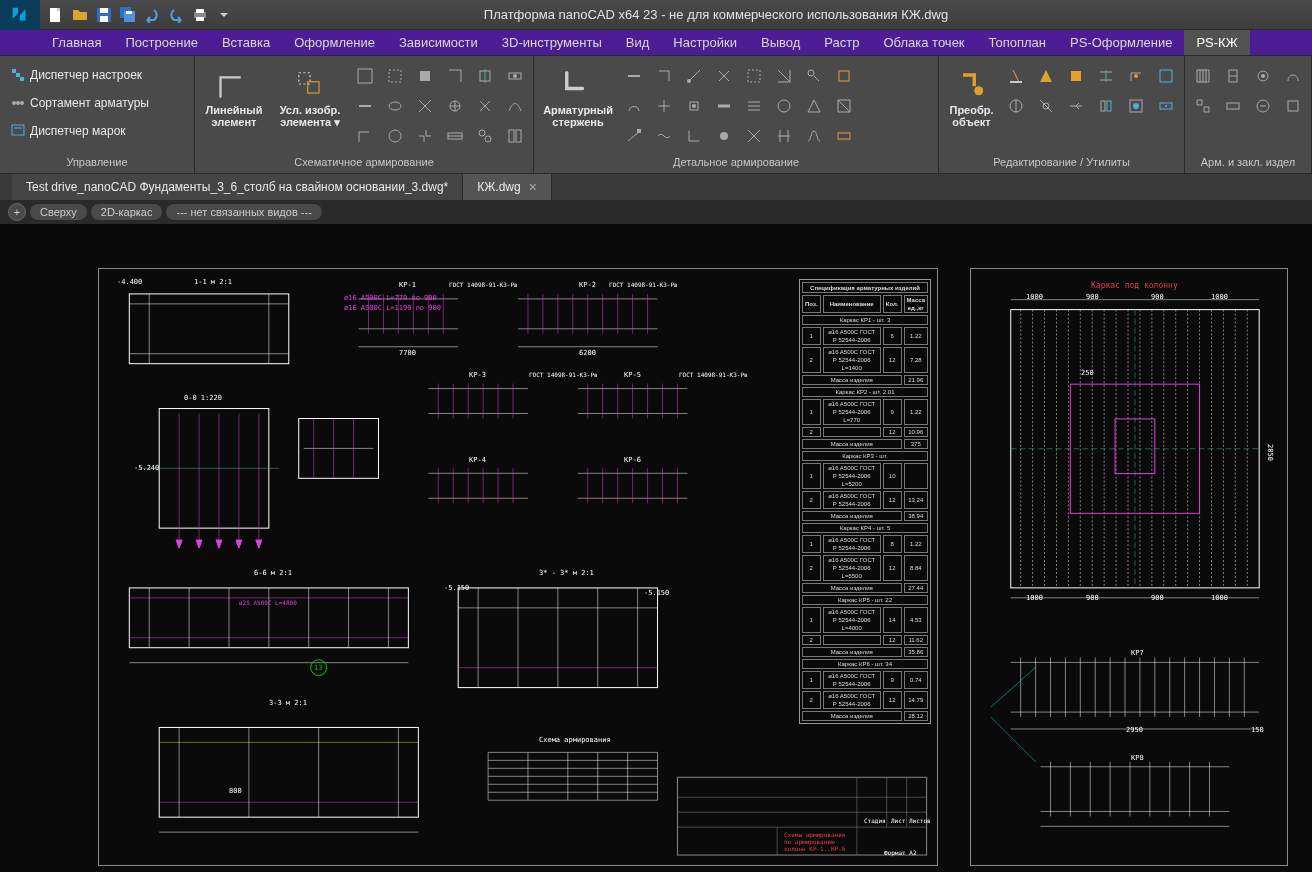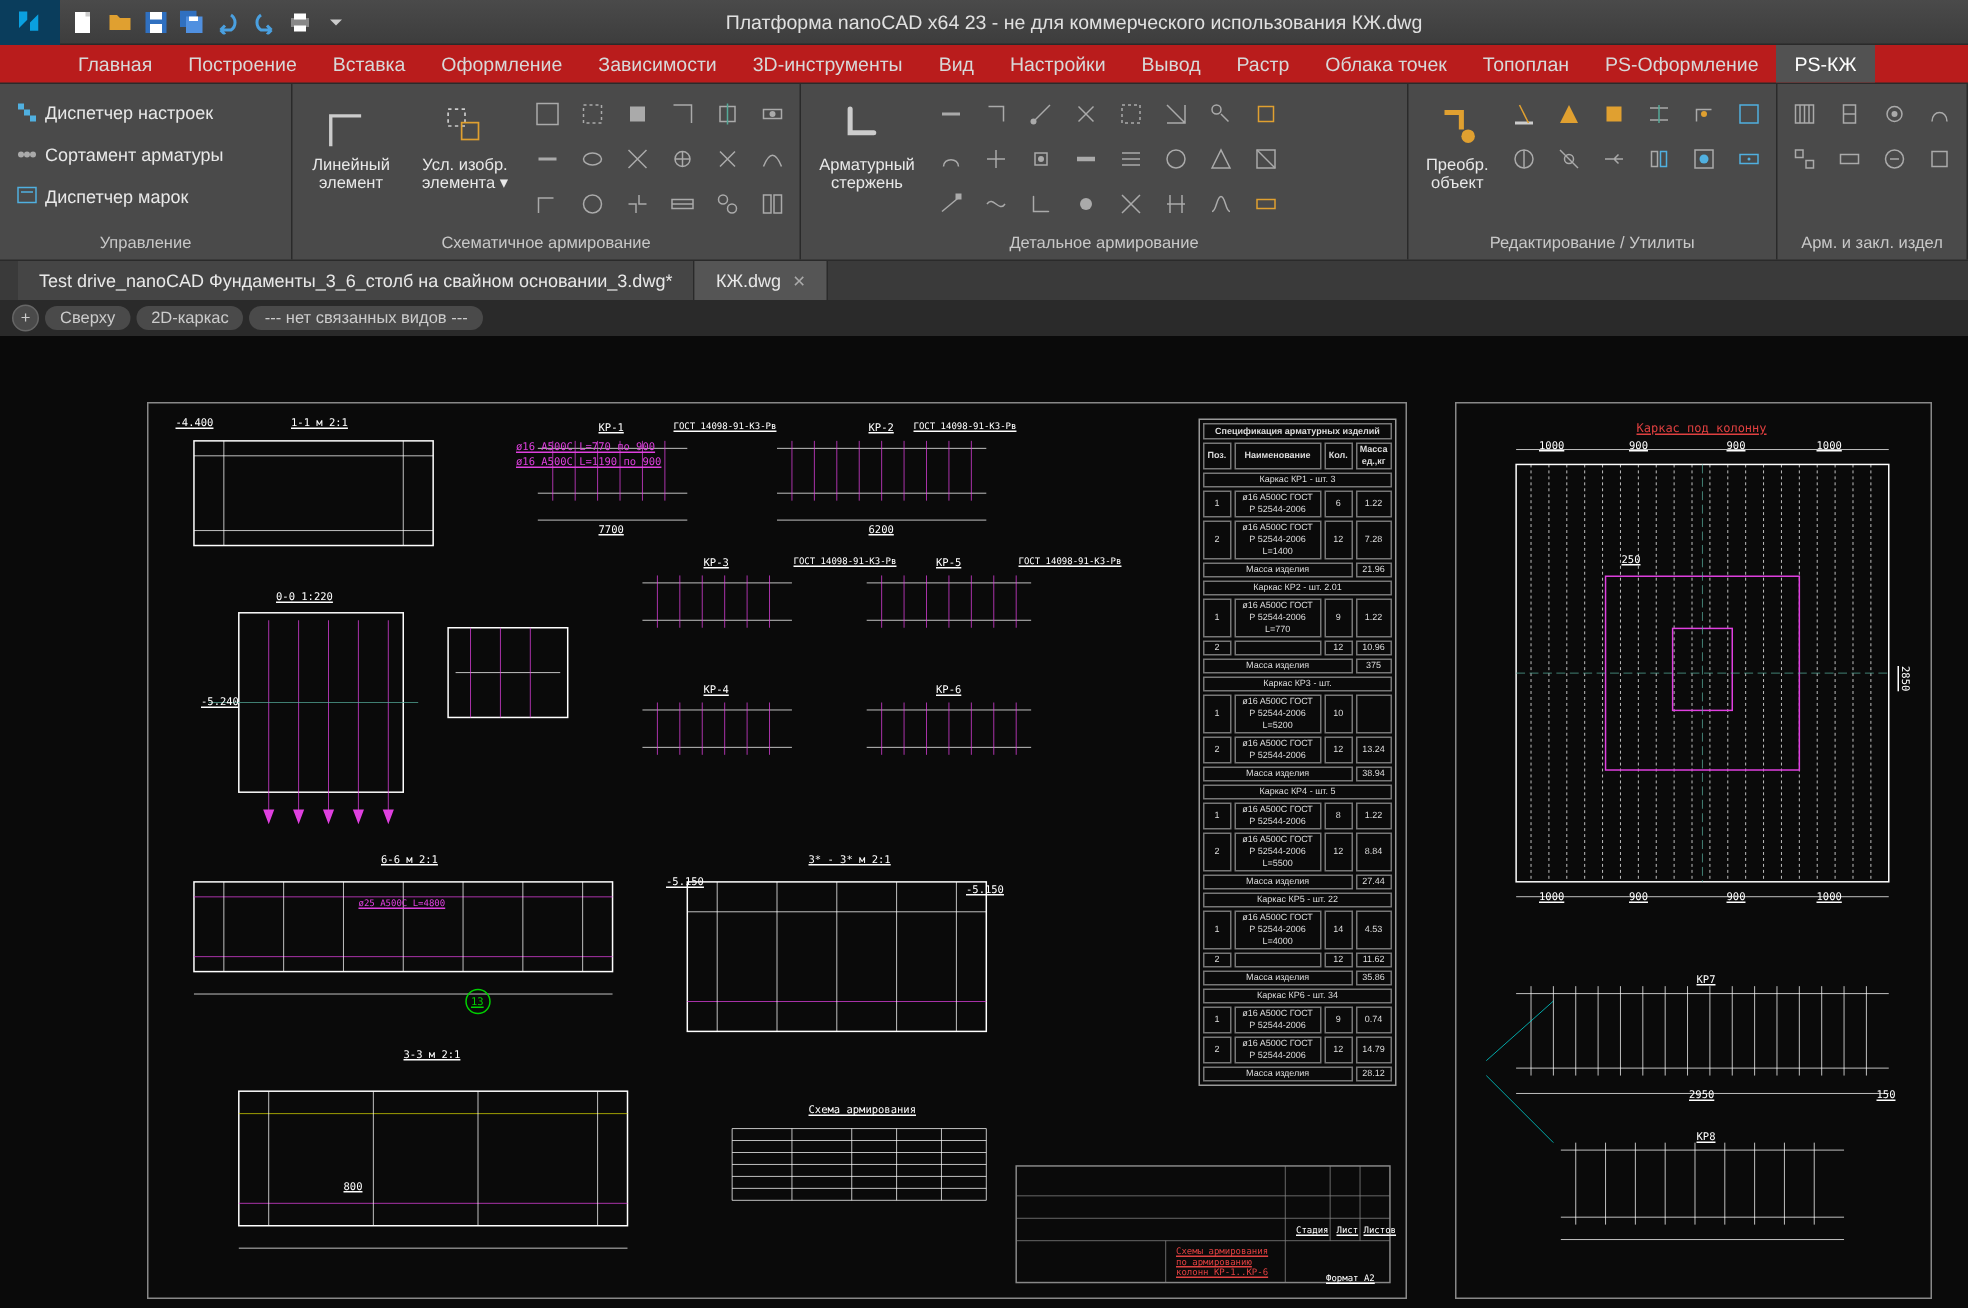--- a/index.html
+++ b/index.html
@@ -27,21 +27,21 @@
   .qat { display:flex; gap:4px; padding:0 6px; }
   .qat-btn { width:20px; height:20px; display:flex;align-items:center;justify-content:center; cursor:pointer;}
   .qat-btn svg { width:16px;height:16px; }
   .title-text {
     flex:1; text-align:center; font-size:13px; color:#e0e0e0;
     padding-right:120px;
   }
   
   .menu-tabs {
     height: 26px;
-    background: #b91c1c;
+    background: #4c1d95;
     display:flex; align-items:stretch;
     border-bottom:1px solid #2a2a2a;
     padding-left: 40px;
   }
   .menu-tab {
     padding: 4px 12px;
     color: #d8d8d8;
     font-size: 13px;
     cursor: pointer;
     display:flex;align-items:center;
@@ -71,21 +71,21 @@
     height: 26px; padding: 2px 6px;
     display:flex;align-items:center; gap:4px;
     font-size:12px; cursor:pointer;
   }
   .rbtn-large {
     width: 70px;
     display:flex;flex-direction:column;align-items:center;
     padding:4px 2px; cursor:pointer; text-align:center;
   }
   .rbtn-large .ico-box { width:36px;height:36px;display:flex;align-items:center;justify-content:center;}
-  .rbtn-large .lbl { font-size:11px; line-height:12px; margin-top:2px;}
+  .rbtn-large .lbl { font-size:11px; line-height:12px; margin-top:2px;font-weight:bold;}
   .icon-grid {
     display:grid; grid-template-columns: repeat(3, 28px);
     grid-auto-rows: 28px; gap:2px;
   }
   .icon-grid-wide { grid-template-columns: repeat(8, 28px);}
   .icon-cell {
     width:28px;height:28px;display:flex;align-items:center;justify-content:center;
     cursor:pointer;
   }
   .icon-cell svg {width:18px;height:18px;}
@@ -132,21 +132,20 @@
   .canvas-area {
     position:absolute;
     top: 224px; left:0; right:0; bottom:0;
     background:#0a0a0a;
     overflow:hidden;
   }
   .drawing-label {
     position:absolute;
     color:#fff; font-size:7px; white-space:nowrap;
     font-family: monospace;
-    text-decoration: underline;
   }
   .mag-label { color:#e040e0; }
   .green-label { color:#00d000; }
   .red-label { color:#e04040; }
   
   .draw-layer {
     position:absolute; left:0;top:0;width:100%;height:100%;
     pointer-events:none;
   }
   .draw-layer line { stroke-width:0.5; }

